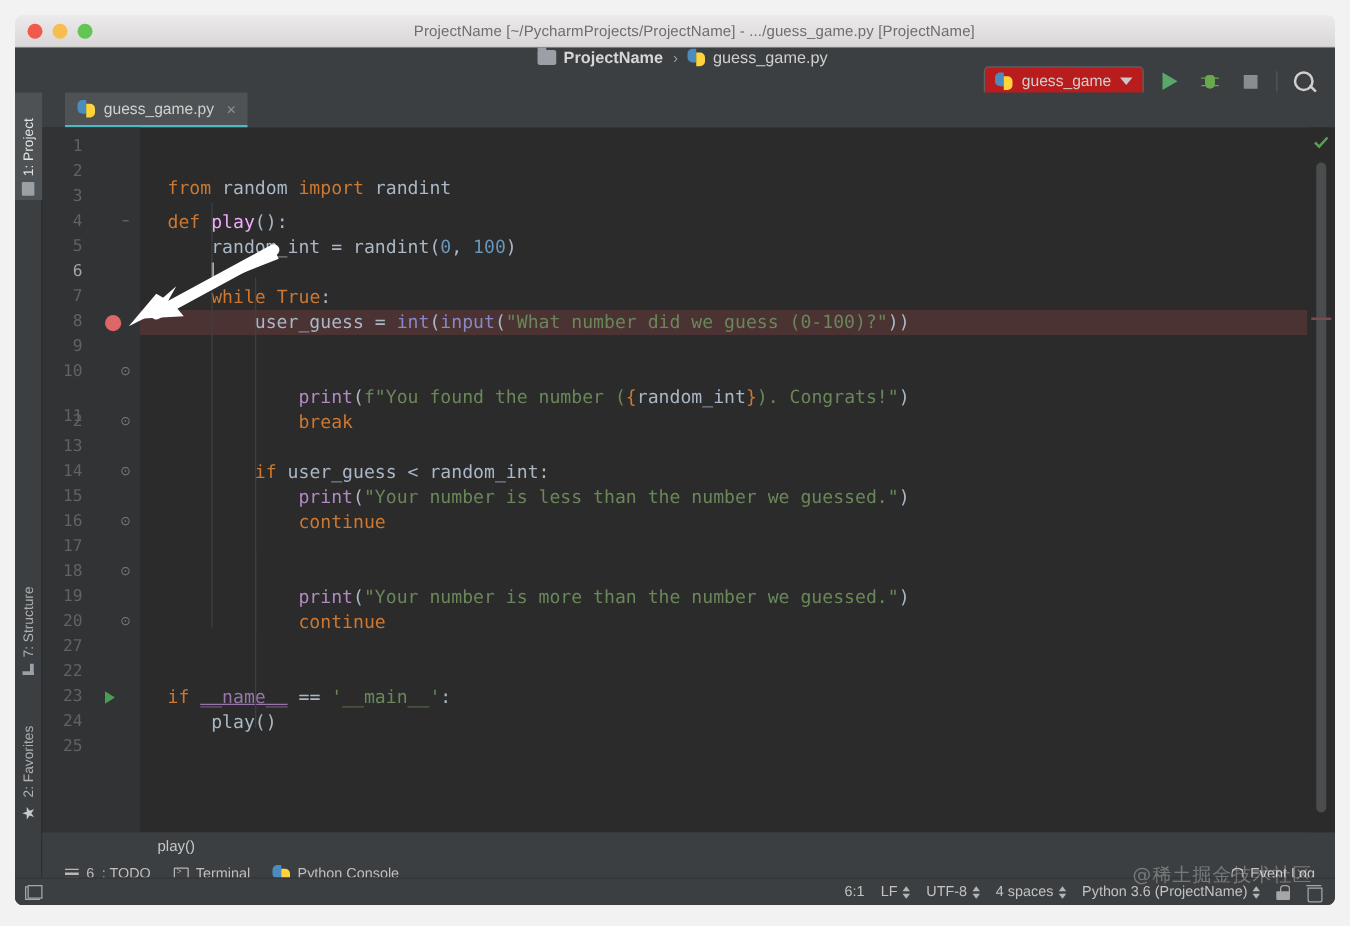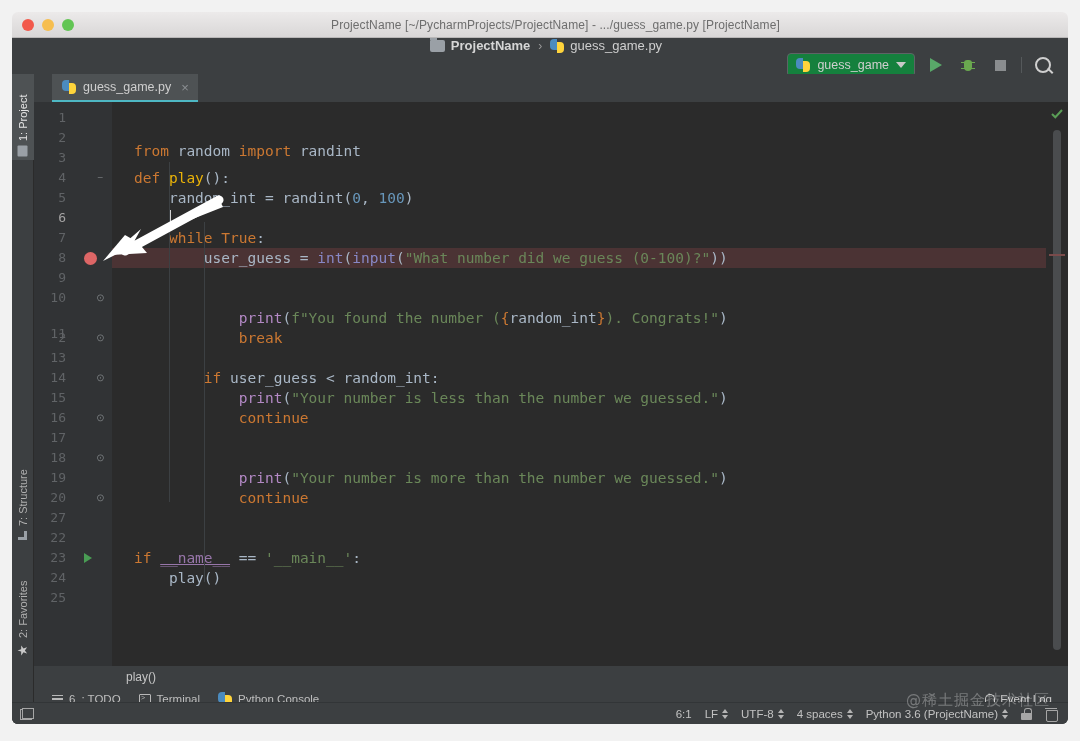--- a/index.html
+++ b/index.html
@@ -74,21 +74,21 @@
   .py-ico:after  { right: 0; bottom: 0; background: #ffd43b; border-radius: 0 4px 4px 0; }
 
   .toolbar-right {
     margin-left: auto; display: flex; align-items: center; gap: 10px;
     margin-right: 14px;
   }
   .runcfg {
     display: flex; align-items: center; gap: 7px;
     height: 24px; padding: 0 8px;
     border: 1px solid #5e6366; border-radius: 4px;
-    background: #15803d; color: #cfcfcf; font-size: 12.5px;
+    background: #b91c1c; color: #cfcfcf; font-size: 12.5px;
   }
   .caret-down {
     width: 0; height: 0; border-left: 5px solid transparent;
     border-right: 5px solid transparent; border-top: 6px solid #c9c9c9;
   }
   .tb-btn { width: 22px; height: 22px; display: flex; align-items: center; justify-content: center; }
   .run-tri {
     width: 0; height: 0; border-top: 7px solid transparent;
     border-bottom: 7px solid transparent; border-left: 12px solid #59a869;
   }
@@ -178,21 +178,21 @@
     position: absolute; left: 78px; top: 0; right: 22px; bottom: 0;
     overflow: hidden;
   }
   .codeline {
     position: absolute; left: 0; right: 0; height: 20px; line-height: 20px;
     font-family: "DejaVu Sans Mono", monospace; font-size: 14.5px;
     white-space: pre; color: #a9b7c6; padding-left: 22px;
   }
   .codeline.hl { background: #4b3334; }
   .k  { color: #cc7832; }            
-  .fn { color: #eab308; }            
+  .fn { color: #f0abfc; }            
   .s  { color: #6a8759; }            
   .n  { color: #6897bb; }            
   .b  { color: #8888c6; }            
   .d  { color: #b389c5; }            
   .u  { color: #9876aa; text-decoration: underline; } 
   .fb { color: #cc7832; }            
   .caret {
     position: absolute; width: 1.5px; height: 16px; background: #d4d4d4; top: 2px;
   }
   .vline {

